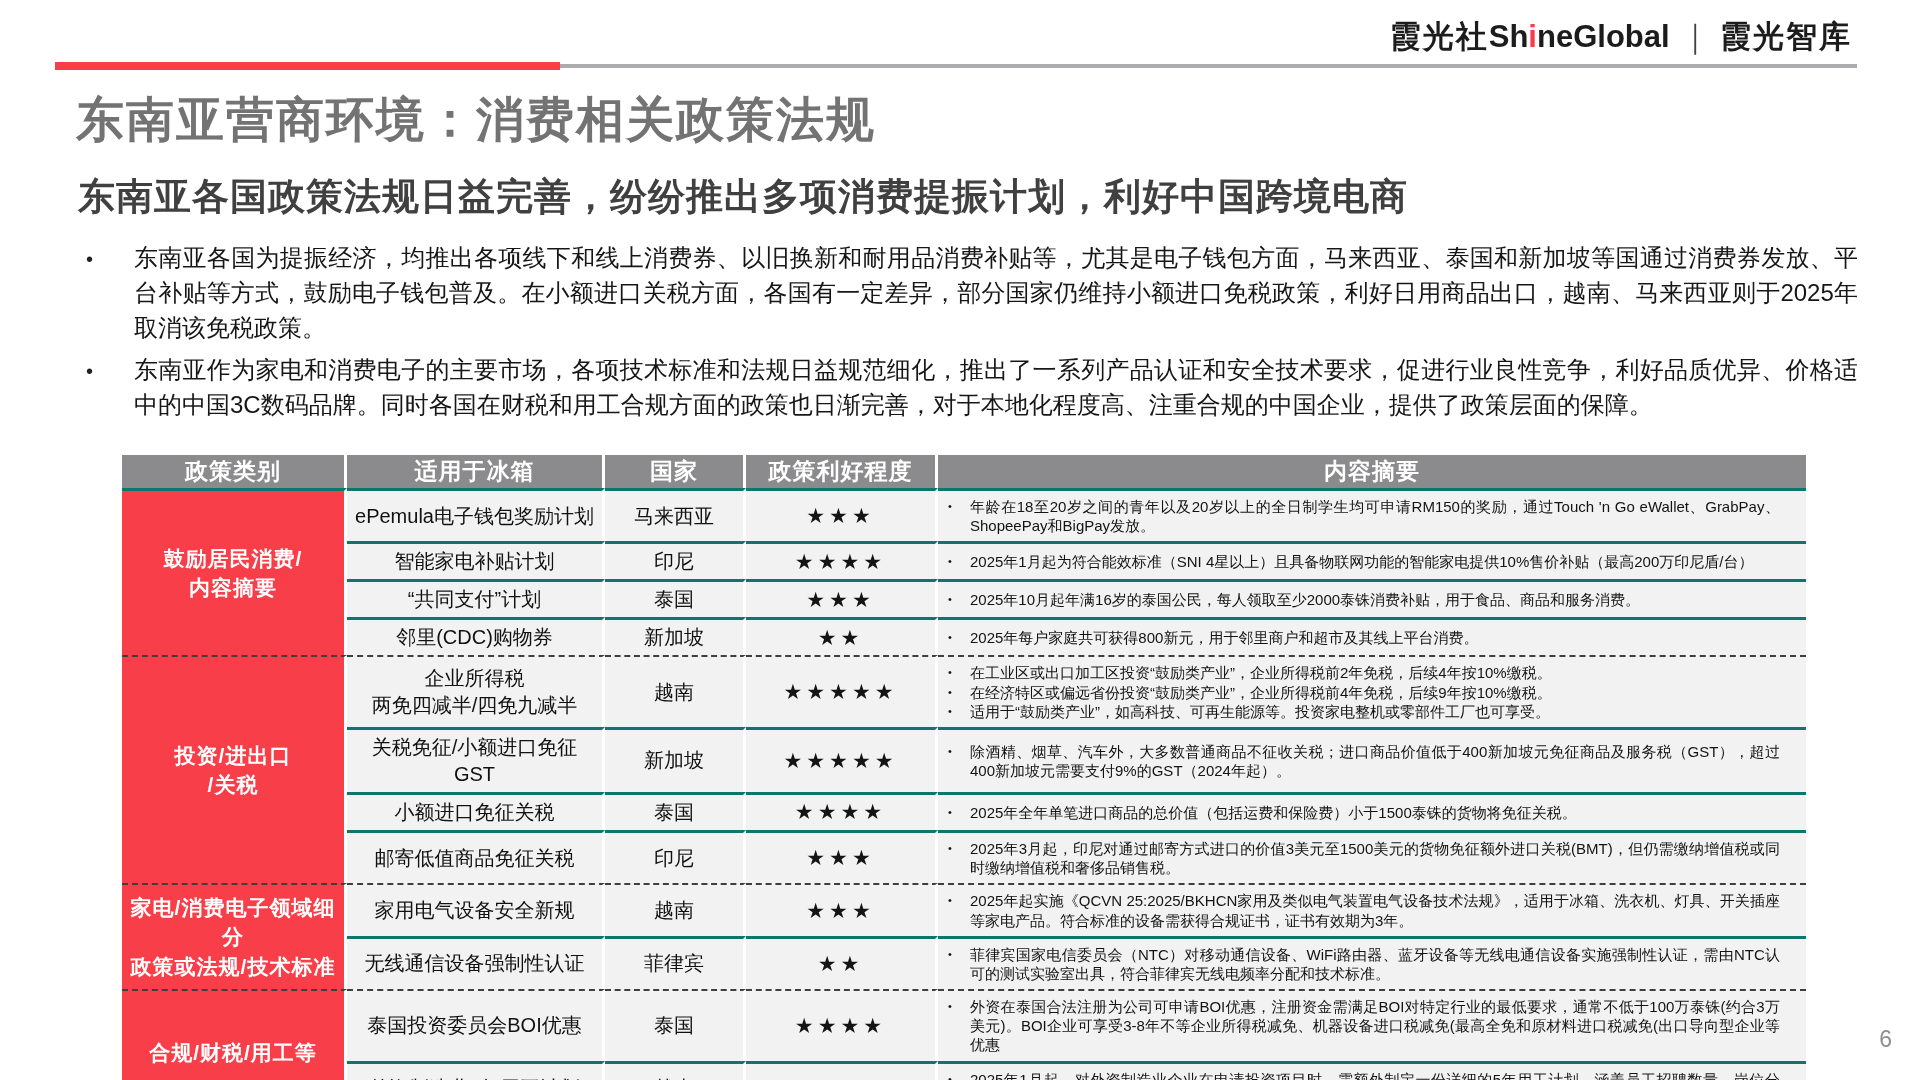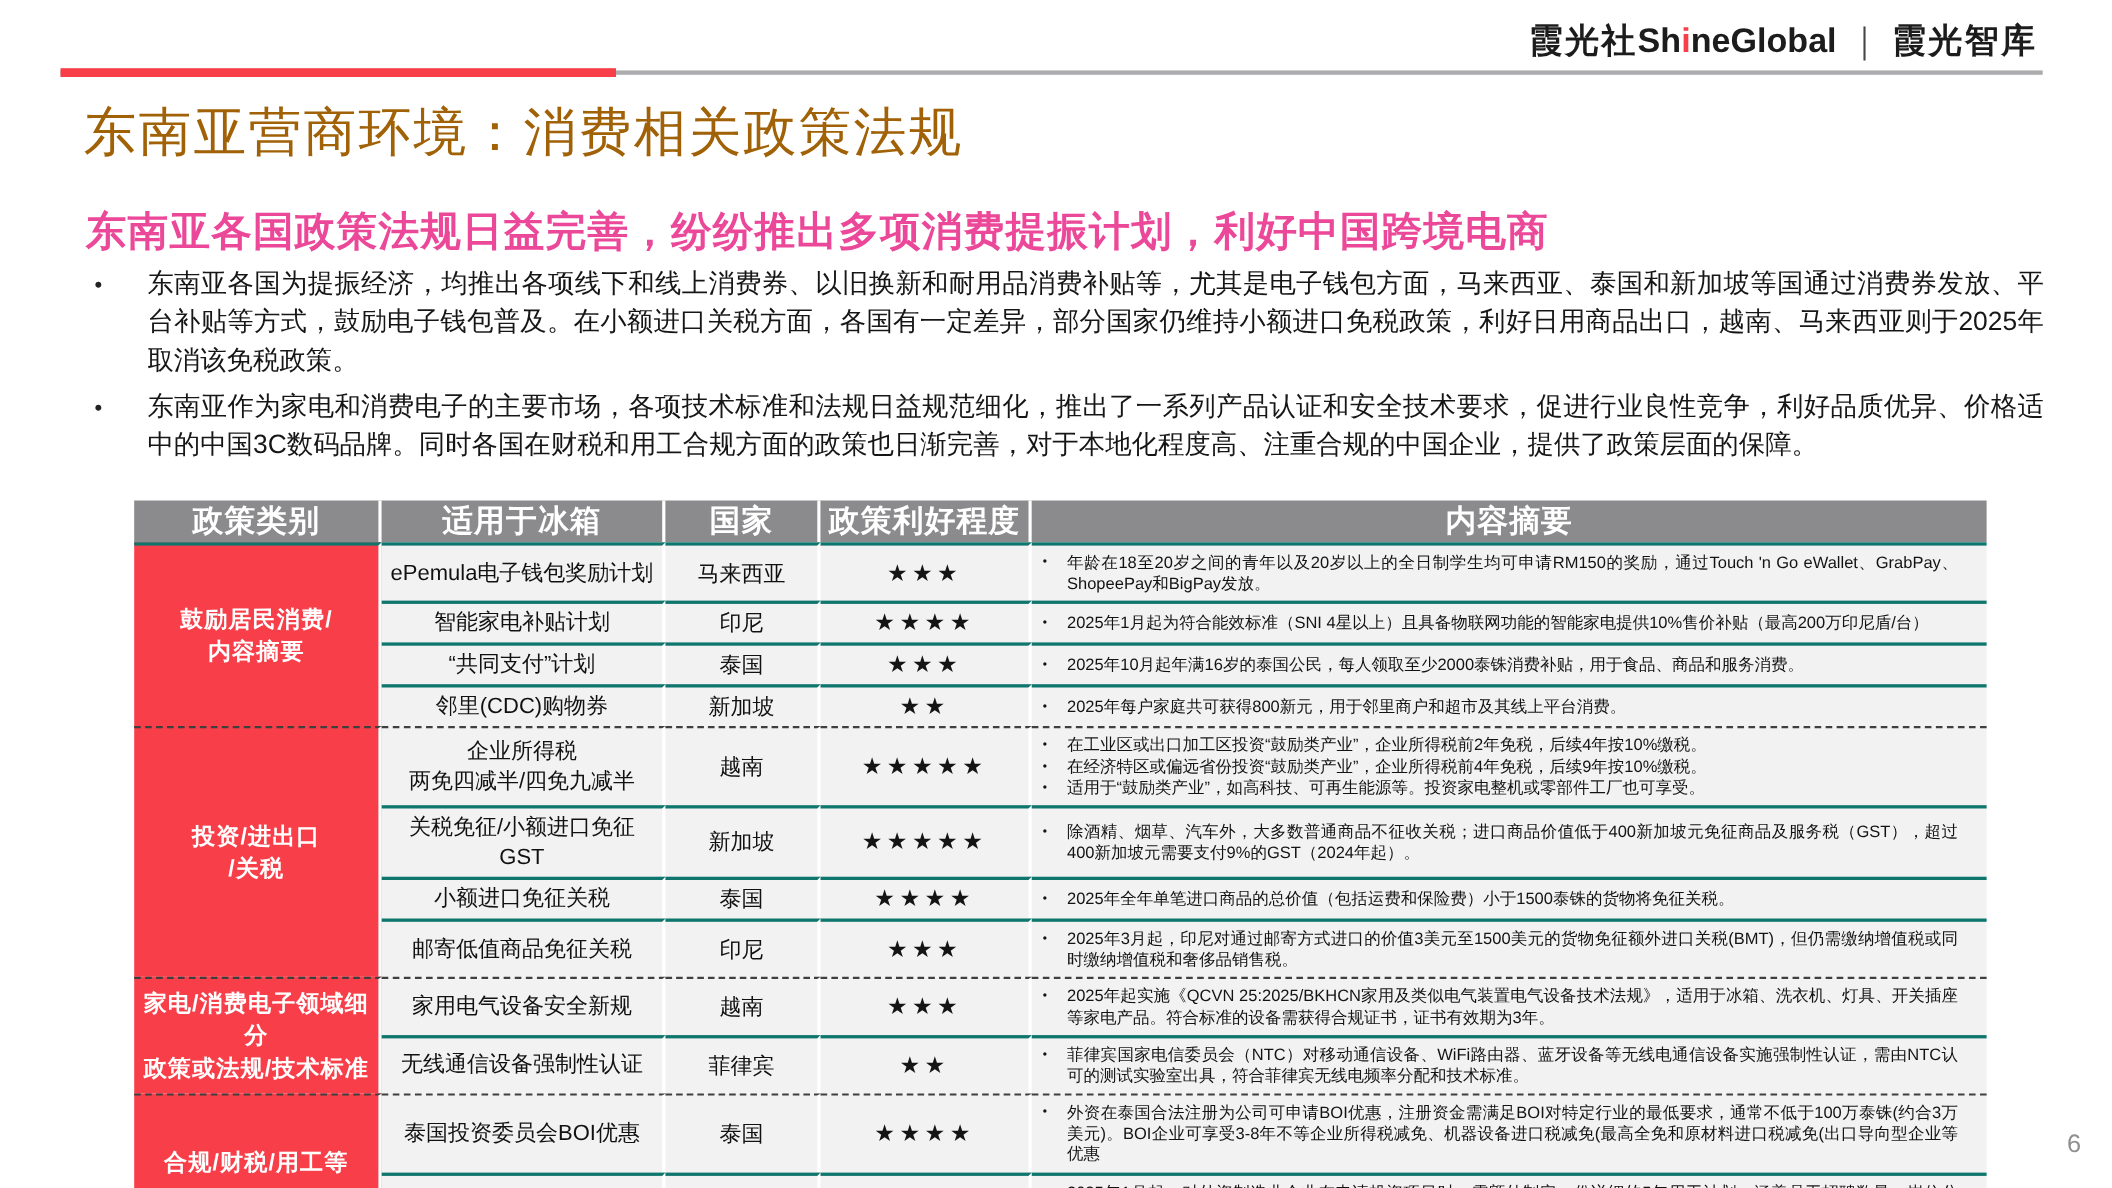--- a/index.html
+++ b/index.html
@@ -10,35 +10,35 @@
   
   .brand{position:absolute;top:16px;right:68px;font-size:31px;white-space:nowrap;color:#1c1c1c;}
   .brand .b-cjk{font-weight:700;letter-spacing:2px;}
   .brand .b-latin{font-weight:600;}
   .brand .b-i{color:#F83E49;font-weight:600;}
   .brand .b-sep{font-weight:200;color:#444;margin:0 10px;}
   .brand .b-suffix{font-weight:700;letter-spacing:2px;}
   .topline{position:absolute;top:64px;left:55px;width:1802px;height:4px;background:#ACACAE;}
   .topline-red{position:absolute;top:62px;left:55px;width:505px;height:8px;background:#F83E49;}
   
-  .page-title{position:absolute;left:76px;top:88px;font-size:48px;font-weight:400;color:#a16207;letter-spacing:2px;}
-  .page-subtitle{position:absolute;left:78px;top:172px;font-size:37px;font-weight:700;color:#ec4899;letter-spacing:1px;margin-top:14px;}
+  .page-title{position:absolute;left:76px;top:88px;font-size:48px;font-weight:700;color:#737373;letter-spacing:2px;}
+  .page-subtitle{position:absolute;left:78px;top:172px;font-size:37px;font-weight:700;color:#404040;letter-spacing:1px;}
   
   .bullets{position:absolute;left:86px;top:240px;width:1772px;}
   .bullet{display:flex;font-size:24px;line-height:35px;color:#161616;margin-bottom:7px;}
   .bullet .marker{flex:none;width:48px;font-size:20px;padding-top:2px;color:#222;}
   .bullet .text{flex:1;text-align:justify;text-justify:inter-ideograph;}
   
   .policy-table{
     position:absolute;left:122px;top:455px;width:1684px;
     border-collapse:separate;border-spacing:0;table-layout:fixed;
     border-bottom:3px solid #2E2E30;
   }
   .policy-table th{
-    background:#8B8B8D;color:#fff;font-size:28px;font-weight:700;
+    background:#8B8B8D;color:#fff;font-size:23px;font-weight:700;
     height:33px;padding:0 4px;border-right:3px solid #fff;letter-spacing:1px;
   }
   .policy-table th:last-child{border-right:none;}
   .policy-table td{
     background:#F2F2F2;border-right:3px solid #fff;border-top:3px solid #0f766e;
     vertical-align:middle;padding:4px 6px;
   }
   .policy-table td:last-child{border-right:none;}
   .policy-table tr.gstart td{border-top:2px dashed #3F3F3F;}
   td.cat{

